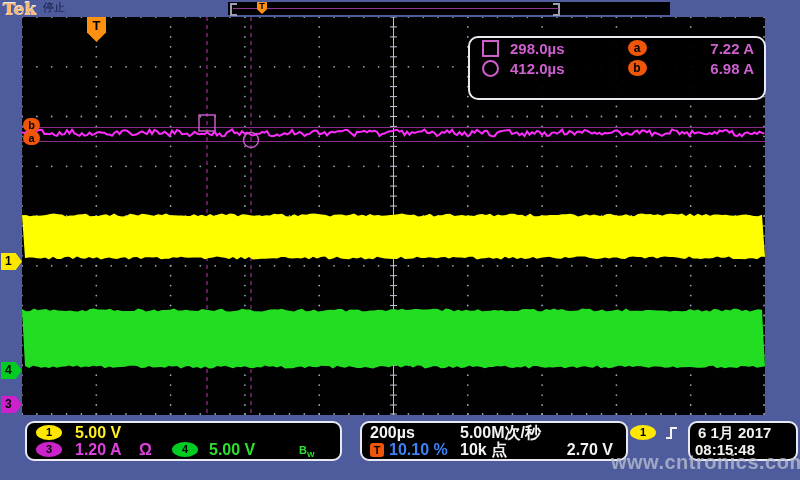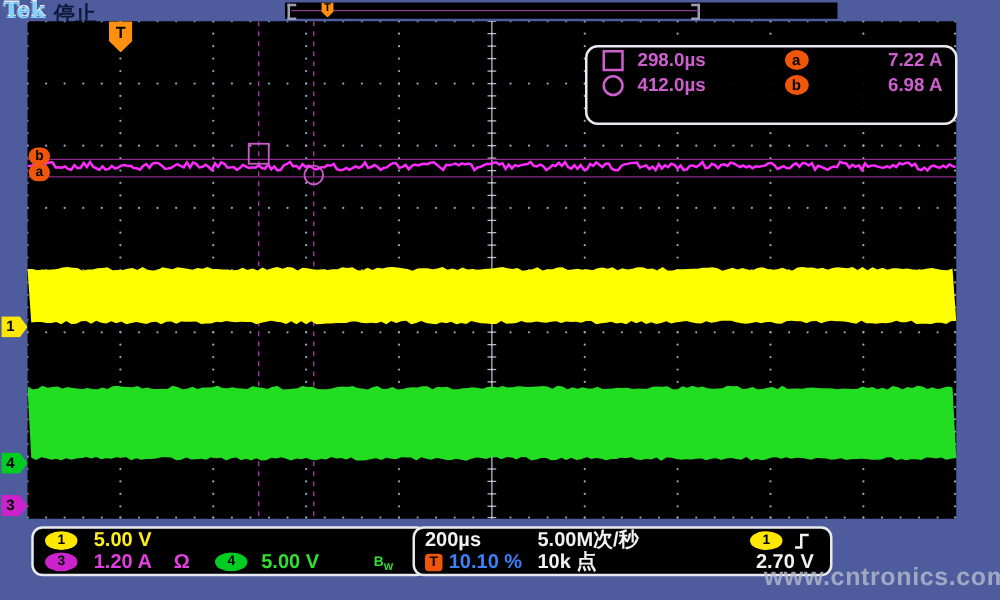--- a/index.html
+++ b/index.html
@@ -4,23 +4,23 @@
 <style>
   html,body{margin:0;padding:0;}
   #stage{
     position:relative;width:800px;height:480px;overflow:hidden;
     background:#4e5c9d;
     font-family:"Liberation Sans","DejaVu Sans",sans-serif;
     -webkit-font-smoothing:antialiased;
   }
   
   #brand{position:absolute;left:3px;top:-1px;font-family:"DejaVu Serif",serif;
-    font-weight:bold;font-size:17px;color:#7dd3fc;
+    font-weight:bold;font-size:17px;color:#fdba74;
     text-shadow:0 -1px 0 rgba(255,255,255,.85),-1px 0 0 rgba(255,255,255,.4);}
-  #acq-status{position:absolute;left:43px;top:0px;font-size:17px;font-weight:bold;color:#10183a;}
+  #acq-status{position:absolute;left:43px;top:0px;font-size:11px;font-weight:normal;color:#10183a;}
   #posbar{position:absolute;left:228px;top:2px;width:442px;height:13px;background:#000;}
   #posbar .bracket{position:absolute;top:1px;width:5px;height:9px;border:2px solid #9aa0b4;}
   #posbar .bracket.l{left:2px;border-right:none;}
   #posbar .bracket.r{left:325px;border-left:none;}
   #posbar .hline{position:absolute;left:5px;top:6px;width:326px;height:1px;background:#8a3a8a;}
   #posbar .minitrig{position:absolute;left:29px;top:0px;width:10px;height:12px;background:#ff9010;
     clip-path:polygon(0 0,100% 0,100% 60%,50% 100%,0 60%);
     color:#000;font-size:9px;font-weight:bold;text-align:center;line-height:9px;}
   
   #screen{position:absolute;left:22px;top:17px;width:743px;height:398px;background:#010101;}
@@ -51,21 +51,21 @@
   #measure .sym.circ{border-radius:50%;}
   #measure .t{padding-right:4px;}
   #measure .v{text-align:right;padding-right:10px;}
   #measure .ab{justify-self:center;width:19px;height:16px;background:#f0560a;border-radius:50%;
     color:#000;font-size:12px;text-align:center;line-height:16px;}
   #measure .delta{color:#e070e0;}
   
   .robox{position:absolute;top:421px;height:40px;background:#000;border:2px solid #e9e9f2;
     border-radius:9px;box-sizing:border-box;z-index:5;font-weight:bold;font-size:16px;}
   #box-vert{left:25px;width:317px;}
-  #box-horiz{left:330px;width:336px;}
+  #box-horiz{left:360px;width:268px;}
   #box-date{left:688px;width:110px;font-size:15px;}
   .robox .row{position:absolute;left:0;width:100%;height:18px;line-height:18px;}
   .robox .r1{top:1px;} .robox .r2{top:18px;}
   .robox span{position:absolute;white-space:nowrap;}
   .chbadge{width:26px;height:15px;border-radius:50%;color:#000;font-size:11px;font-weight:bold;
     text-align:center;line-height:15px;top:1px;}
   .yellow{color:#ffee20;} .magenta{color:#e040e0;} .green{color:#30e030;}
   .white{color:#f2f2f2;} .orange{color:#3b82f6;}
   #bw-tag{font-size:11px;} #bw-tag sub{font-size:8px;}
   .tsq{width:14px;height:14px;background:#f0560a;border-radius:3px;color:#000;
@@ -1106,15 +1106,23 @@
       </span>
     </div>
     <div class="row r2">
       <span class="tsq" style="left:8px;">T</span>
       <span class="orange" style="left:27px;">10.10 %</span>
       <span class="white" style="left:98px;">10k 点</span>
       <span class="white" style="right:13px;">2.70 V</span>
     </div>
   </div>
 
+  <div id="box-date" class="robox">
+    <div class="row r1">
+        <span class="white" style="left:8px;">6 1月 2017</span>
+      </div>
+    <div class="row r2">
+        <span class="white" style="left:5px;">08:15:48</span>
+      </div>
+  </div>
 
   <div id="watermark">www.cntronics.com</div>
 </div>
 
 </body></html>

